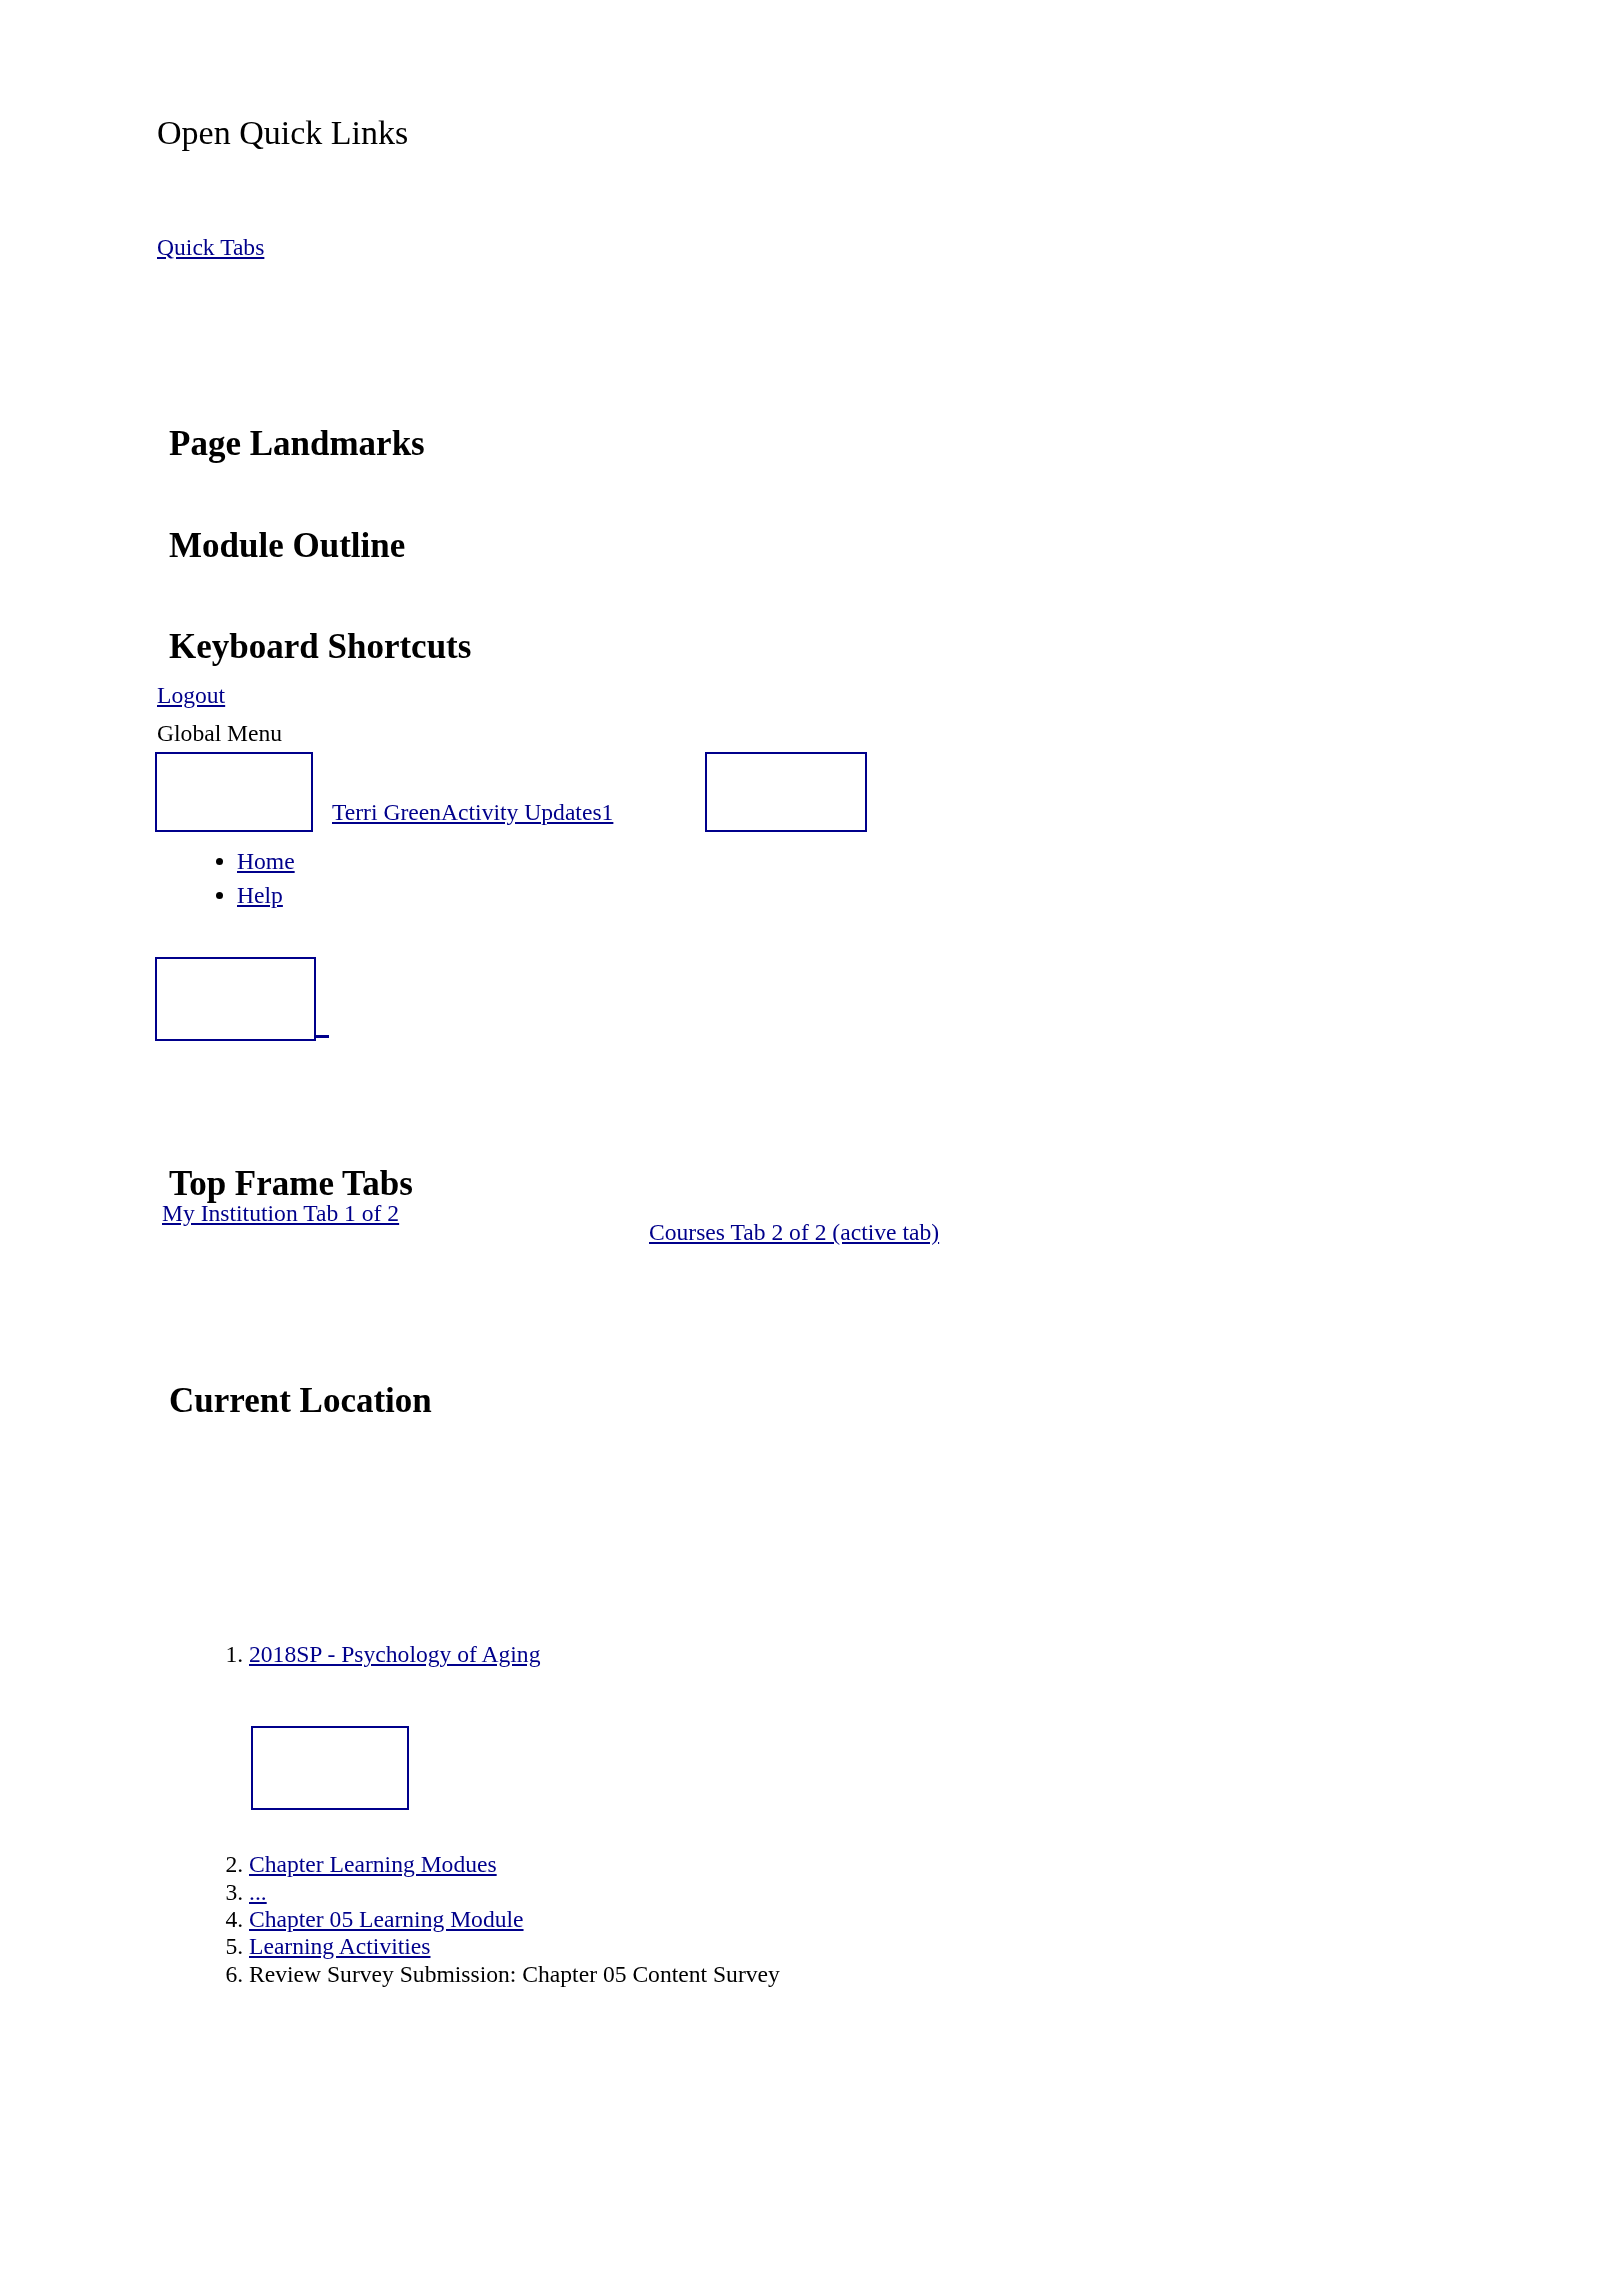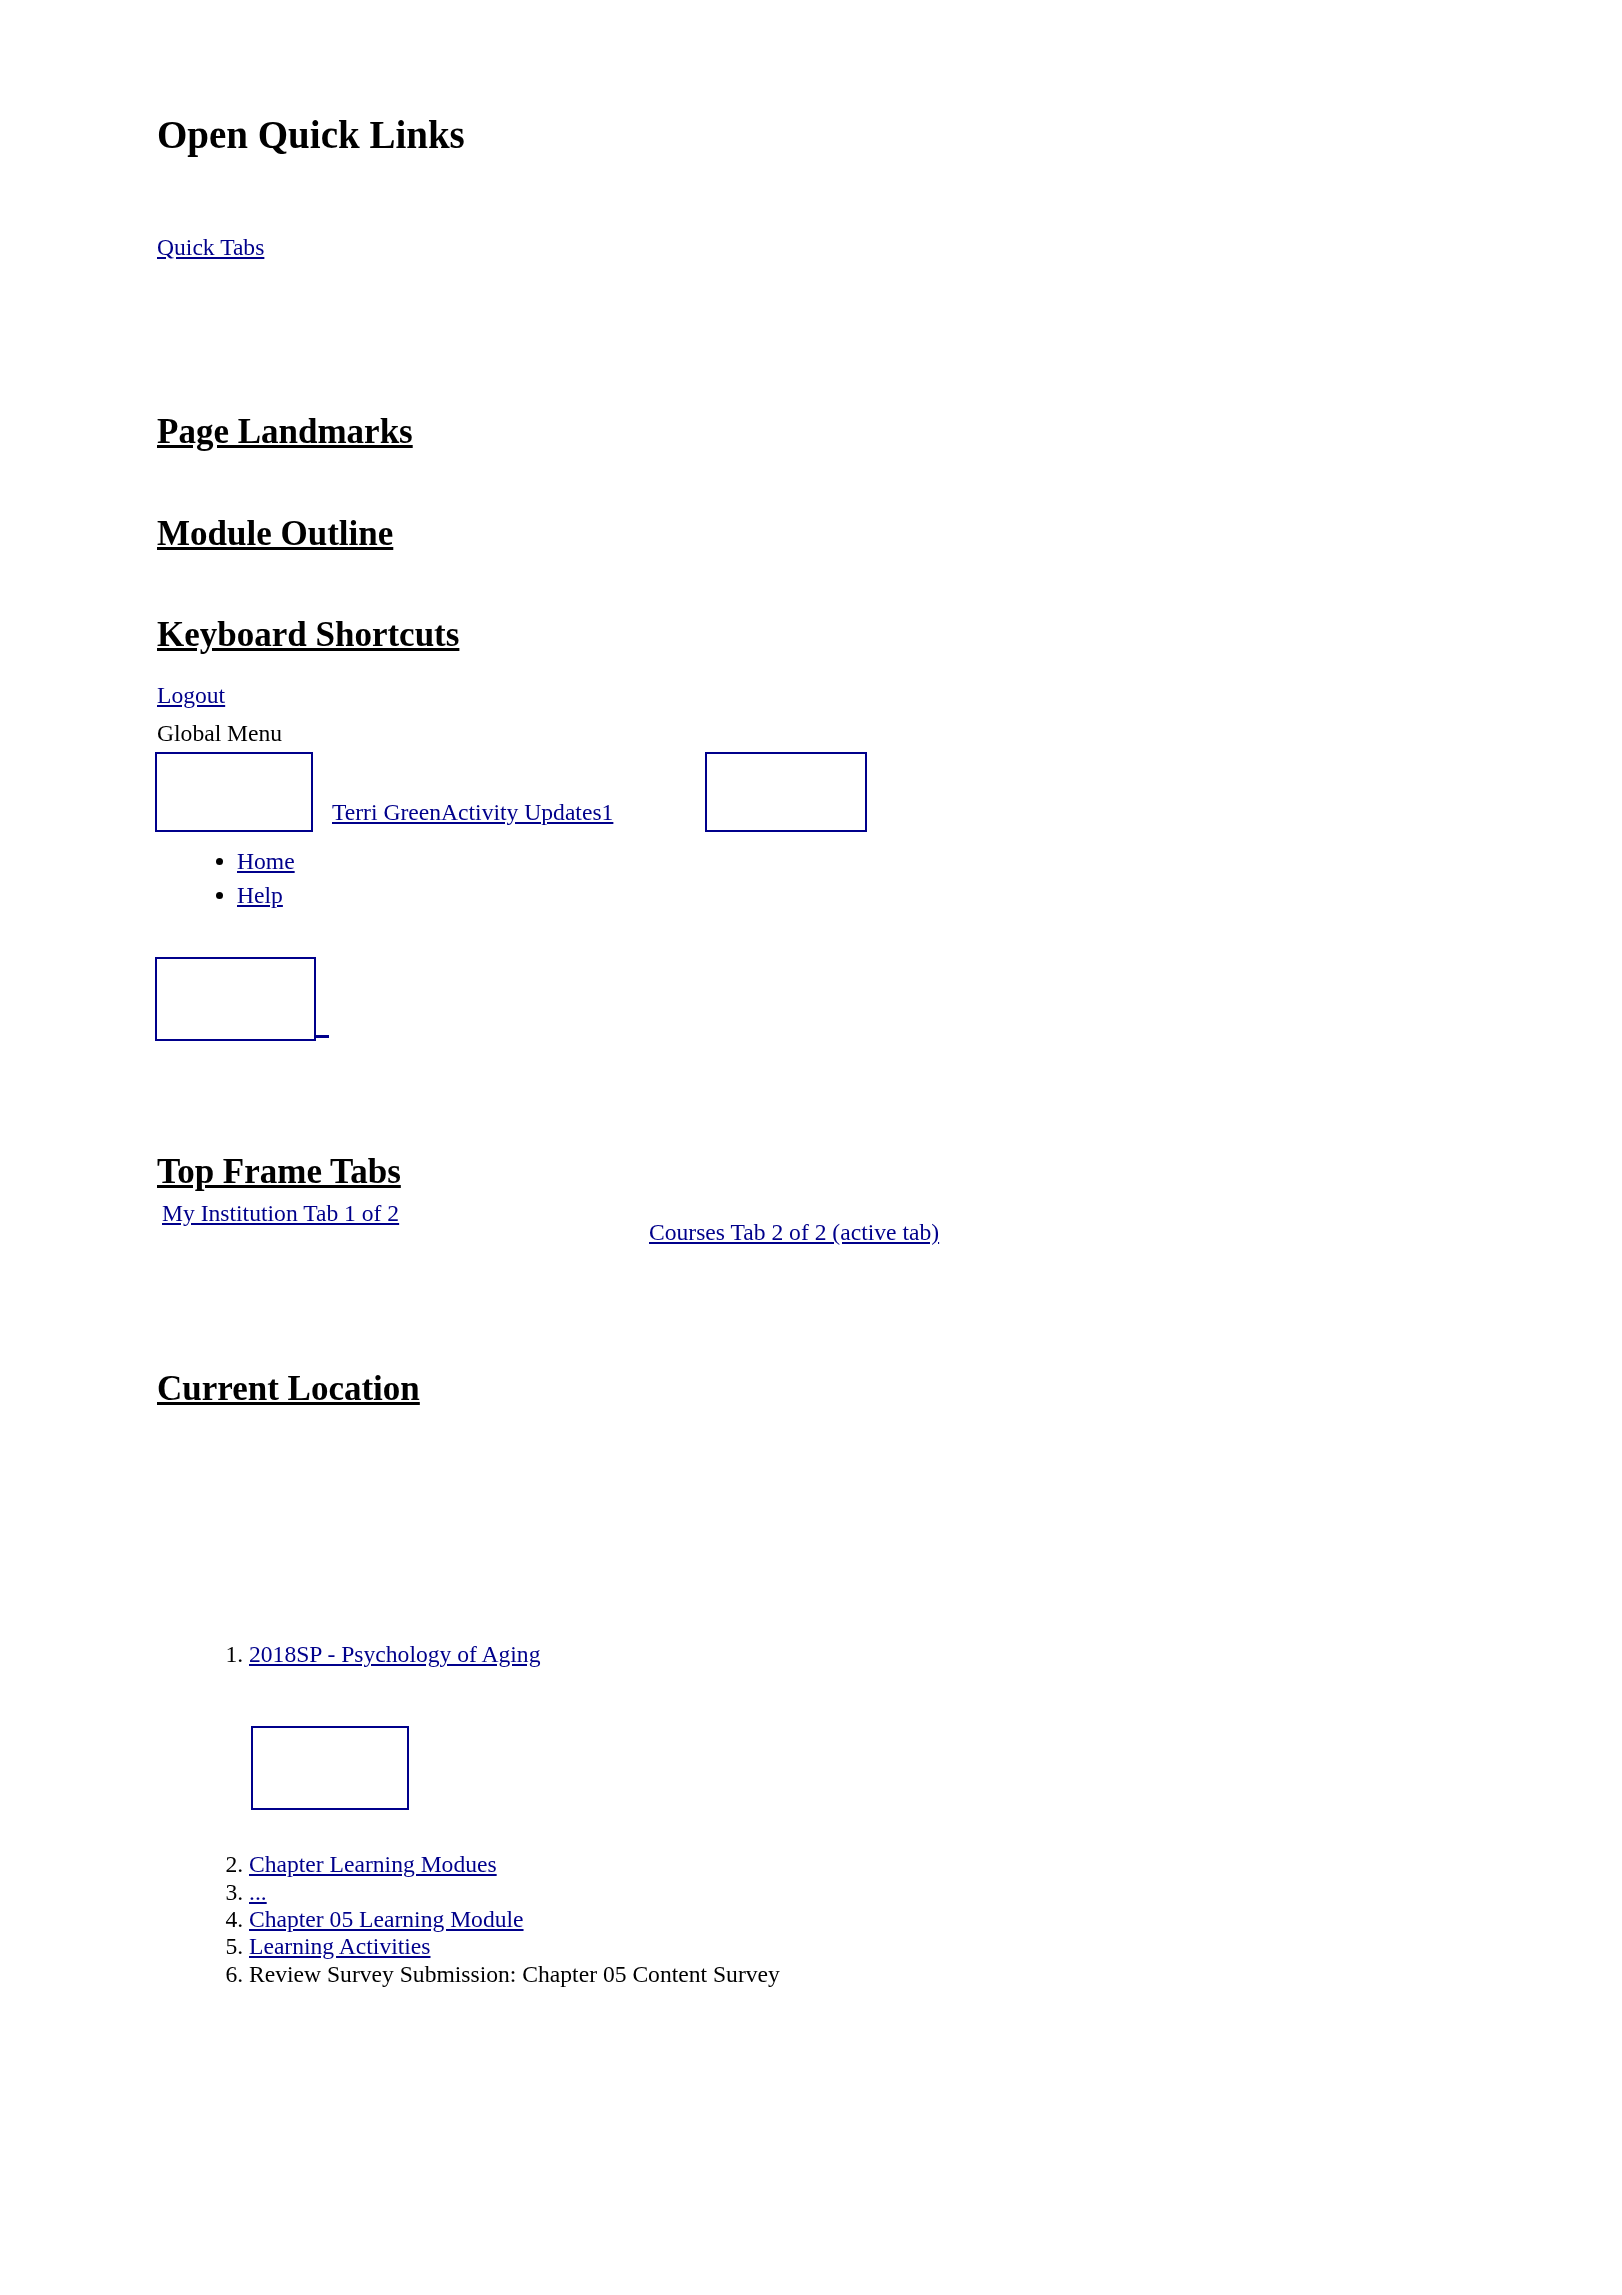--- a/index.html
+++ b/index.html
@@ -17,37 +17,36 @@
     position: relative;
     overflow: hidden;
   }
   .page {
     padding: 0 0 0 0;
     position: relative;
   }
 
   
   h1.page-title {
-    font-size: 39px;
-    font-weight: bold;
+    font-size: 34px;
+    font-weight: normal;
     margin: 0;
     position: absolute;
     left: 157px;
     top: 113px;
     letter-spacing: 0px;
     white-space: nowrap;
   }
   h2.section-heading {
     font-size: 35px;
     font-weight: bold;
-    margin: 0;
-    position: absolute;
-    left: 157px;
-    white-space: nowrap;
-    text-decoration: underline;
+    margin: 12px;
+    position: absolute;
+    left: 157px;
+    white-space: nowrap;
   }
   h2.h-landmarks  { top: 412px; }
   h2.h-outline    { top: 514px; }
   h2.h-shortcuts  { top: 615px; }
   h2.h-topframe   { top: 1152px; }
   h2.h-location   { top: 1369px; }
 
   
   a, .link {
     color: #00008b;

